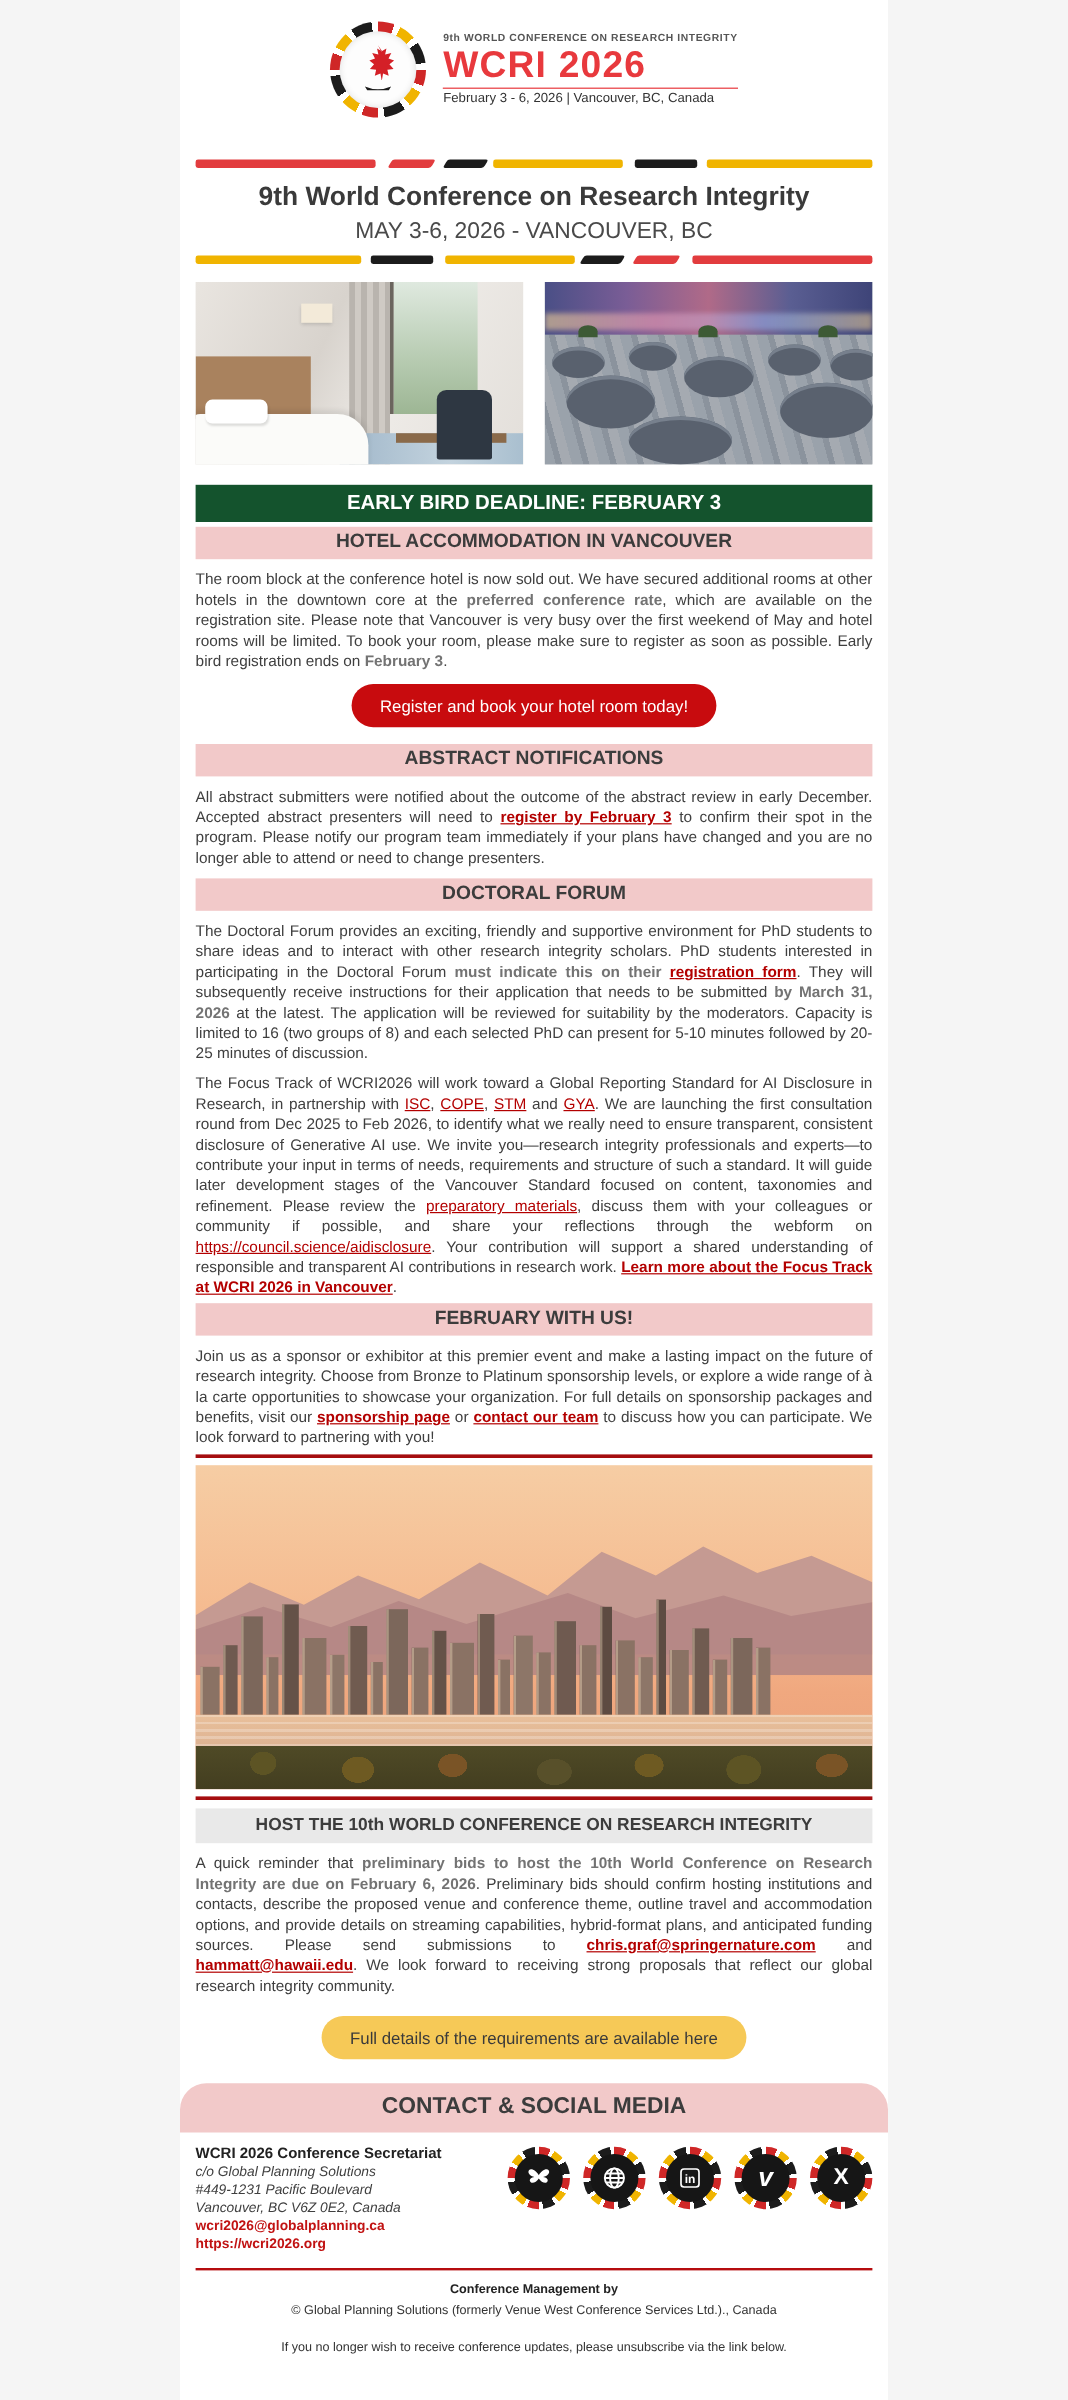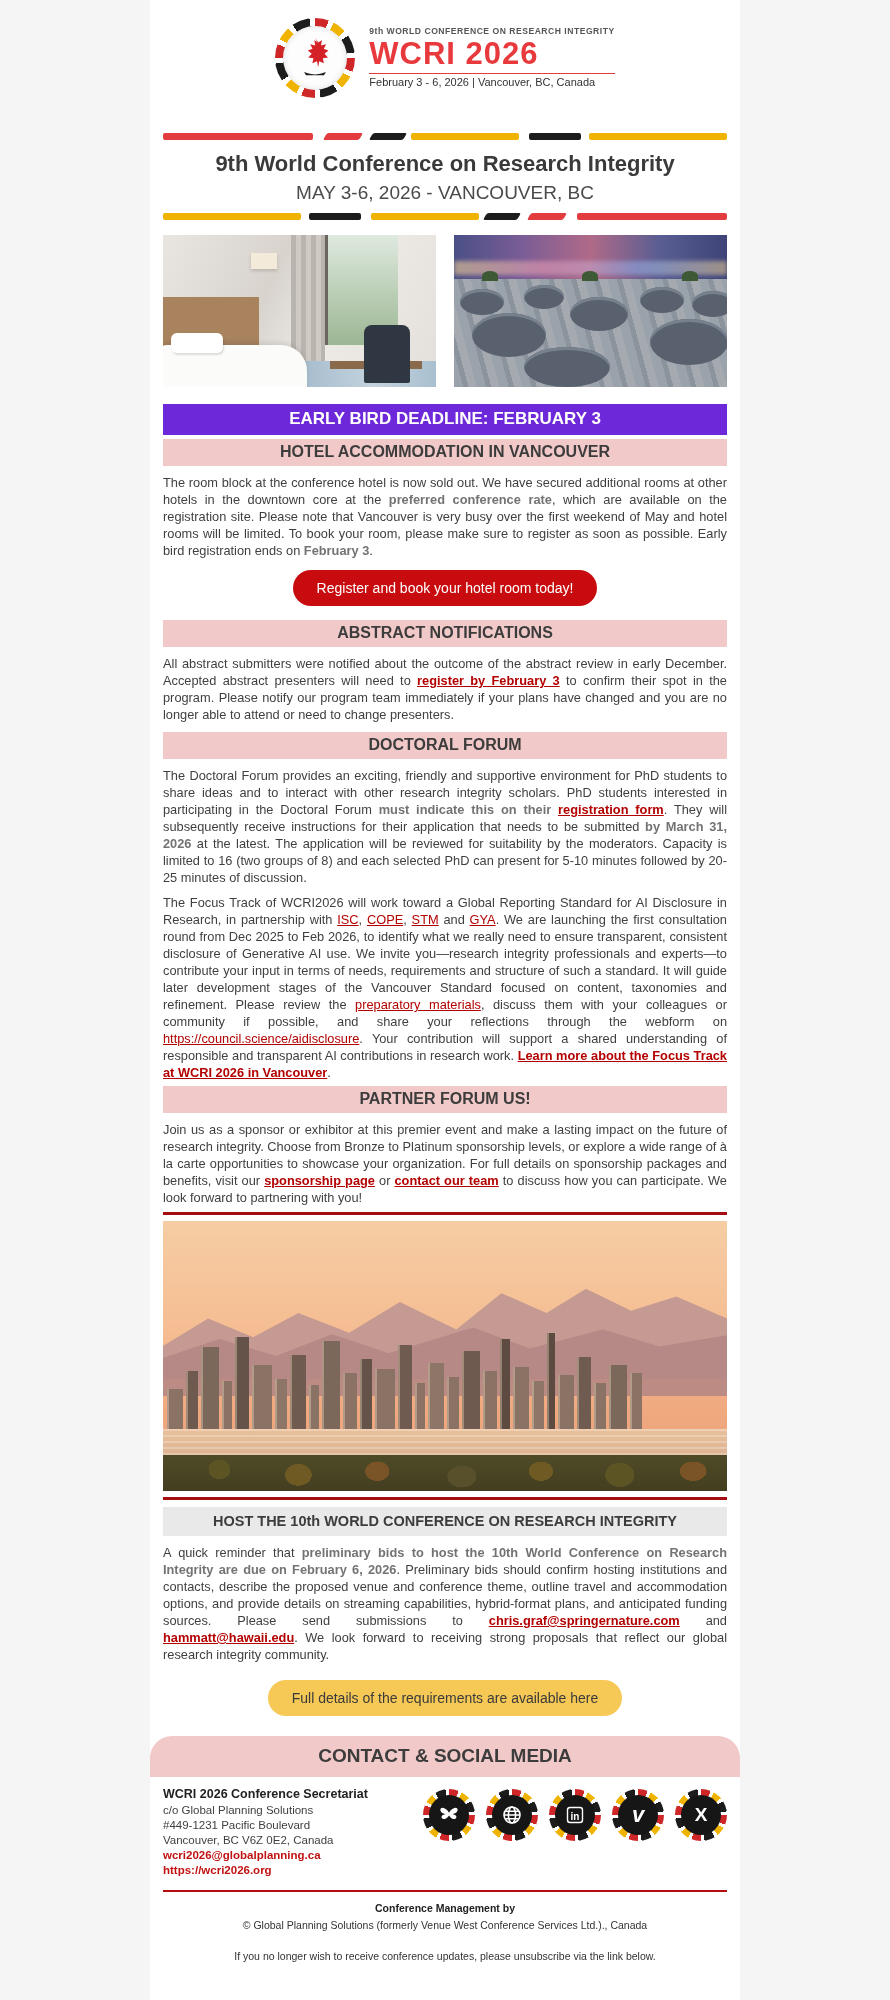--- a/index.html
+++ b/index.html
@@ -41,21 +41,21 @@
   .ph-room .carpet{position:absolute;left:120px;right:0;bottom:0;height:26px;background:linear-gradient(90deg,#9fb6c9,#c3d3de 60%,#a9bfcf);}
   .ph-ballroom{background:linear-gradient(#8d9aa6 0%,#9aa3ad 35%,#a7abb0 100%);}
   .ph-ballroom .mural{position:absolute;left:0;top:0;right:0;height:44px;
     background:linear-gradient(90deg,#4a4f86 0%,#7a5d96 25%,#b06a88 50%,#5a5e92 75%,#3e4478 100%);}
   .ph-ballroom .glow{position:absolute;left:0;top:26px;right:0;height:14px;background:linear-gradient(90deg,rgba(255,220,150,.55),rgba(255,170,190,.45),rgba(150,190,255,.45),rgba(255,220,150,.5));filter:blur(2px);}
   .ph-ballroom .carpet{position:absolute;left:0;top:44px;right:0;bottom:0;background:repeating-linear-gradient(75deg,#9aa2ab 0 9px,#8b939d 9px 14px,#a5aab1 14px 22px);}
   .ph-ballroom .tbl{position:absolute;background:#59616e;border-radius:50%;box-shadow:inset 0 3px 0 #77808d;}
   .ph-ballroom .plant{position:absolute;width:16px;height:10px;background:#3d5a35;border-radius:50% 50% 0 0;top:36px;}
 
   
-  .red-banner{margin-top:17px;background:#6d28d9;color:#ffffff;font-weight:bold;font-size:17px;text-align:center;padding:5px 0 6px;}
+  .red-banner{margin-top:17px;background:#14532d;color:#ffffff;font-weight:bold;font-size:17px;text-align:center;padding:5px 0 6px;}
   .pink-bar{background:#f2c9c9;color:#3c3c3c;font-weight:bold;font-size:16px;text-align:center;padding:4px 0 5px;}
   .pink-bar .sub{font-size:11.5px;margin-top:1px;}
   .gray-bar{background:#e9e9e9;color:#3c3c3c;font-weight:bold;font-size:14.5px;text-align:center;padding:6px 0 7px;}
 
   .para{font-size:12.8px;line-height:17px;color:#3f3f3f;text-align:justify;margin-top:8px;}
   .rb{font-weight:bold;color:#737373;}
   .rl{color:#b30000;text-decoration:underline;cursor:pointer;}
   .rl.rb{font-weight:bold;color:#b30000;}
 
   .btn-row{text-align:center;}
@@ -82,21 +82,21 @@
       radial-gradient(20px 16px at 67% 45%,#6e5a22 60%,transparent 61%),
       radial-gradient(24px 20px at 81% 55%,#5d5424 60%,transparent 61%),
       radial-gradient(22px 16px at 94% 45%,#7a5426 60%,transparent 61%),
       linear-gradient(#4f4a26,#433e20);}
 
   
   .contact-head{margin:20px -13px 0 -13px;background:#f2c9c9;border-radius:22px 22px 0 0;color:#3c3c3c;font-weight:bold;font-size:19px;text-align:center;padding:9px 0 10px;}
   .contact-body{display:flex;margin-top:10px;align-items:flex-start;}
   .addr{flex:1;min-width:0;}
   .addr .org{font-size:12.5px;font-weight:bold;color:#222;margin-bottom:2px;}
-  .addr .line{font-size:11.5px;color:#3f3f3f;line-height:15px;}
+  .addr .line{font-size:11.5px;color:#3f3f3f;line-height:15px;font-style:italic;}
   .addr .redline{font-size:11.5px;font-weight:bold;color:#c11212;line-height:15px;cursor:pointer;}
   .social-row{display:flex;gap:11px;padding-top:2px;}
   .soc{width:52px;height:52px;border-radius:50%;cursor:pointer;
     background:repeating-conic-gradient(#cf2727 0deg 22deg,#fff 22deg 30deg,#f0b400 30deg 50deg,#fff 50deg 58deg,#1c1c1c 58deg 82deg,#fff 82deg 90deg);
     display:flex;align-items:center;justify-content:center;}
   .soc-inner{width:40px;height:40px;border-radius:50%;background:#161616;display:flex;align-items:center;justify-content:center;color:#fff;}
   .soc-inner svg{display:block;}
   .soc-glyph{font-size:19px;font-weight:bold;color:#fff;}
   .soc-glyph.it{font-style:italic;font-size:22px;}
 
@@ -195,21 +195,21 @@
     <div class="btn-row"><button class="pill pill-red">Register and book your hotel room today!</button></div>
 
     <div class="pink-bar" style="margin-top:14px">ABSTRACT NOTIFICATIONS</div>
     <div class="para"><span>All abstract submitters were notified about the outcome of the abstract review in early December. Accepted abstract presenters will need to </span><a class="rb rl">register by February 3</a><span> to confirm their spot in the program. Please notify our program team immediately if your plans have changed and you are no longer able to attend or need to change presenters.</span></div>
 
     <div class="pink-bar" style="margin-top:9px">DOCTORAL FORUM</div>
     <div class="para"><span>The Doctoral Forum provides an exciting, friendly and supportive environment for PhD students to share ideas and to interact with other research integrity scholars. PhD students interested in participating in the Doctoral Forum </span><span class="rb">must indicate this on their </span><a class="rb rl">registration form</a><span>. They will subsequently receive instructions for their application that needs to be submitted </span><span class="rb">by March 31, 2026</span><span> at the latest. The application will be reviewed for suitability by the moderators. Capacity is limited to 16 (two groups of 8) and each selected PhD can present for 5-10 minutes followed by 20-25 minutes of discussion.</span></div>
 
     <div class="para"><span>The Focus Track of WCRI2026 will work toward a Global Reporting Standard for AI Disclosure in Research, in partnership with </span><a class="rl">ISC</a><span>, </span><a class="rl">COPE</a><span>, </span><a class="rl">STM</a><span> and </span><a class="rl">GYA</a><span>. We are launching the first consultation round from Dec 2025 to Feb 2026, to identify what we really need to ensure transparent, consistent disclosure of Generative AI use. We invite you—research integrity professionals and experts—to contribute your input in terms of needs, requirements and structure of such a standard. It will guide later development stages of the Vancouver Standard focused on content, taxonomies and refinement. Please review the </span><a class="rl">preparatory materials</a><span>, discuss them with your colleagues or community if possible, and share your reflections through the webform on </span><a class="rl">https://council.science/aidisclosure</a><span>. Your contribution will support a shared understanding of responsible and transparent AI contributions in research work. </span><a class="rb rl">Learn more about the Focus Track at WCRI 2026 in Vancouver</a><span>.</span></div>
 
-    <div class="pink-bar" style="margin-top:5px">PARTNER FORUM US!</div>
+    <div class="pink-bar" style="margin-top:5px">FEBRUARY WITH US!</div>
     <div class="para"><span>Join us as a sponsor or exhibitor at this premier event and make a lasting impact on the future of research integrity. Choose from Bronze to Platinum sponsorship levels, or explore a wide range of à la carte opportunities to showcase your organization. For full details on sponsorship packages and benefits, visit our </span><a class="rb rl">sponsorship page</a><span> or </span><a class="rb rl">contact our team</a><span> to discuss how you can participate. We look forward to partnering with you!</span></div>
 
     <div class="thin-rule"></div>
 
     <div class="skyline">
       <div class="sky-mtn1"></div>
         <div class="sky-mtn2"></div>
       <div class="sky-city">
         <div class="bld" style="width:16px;height:40px;"></div>
         <div class="bld" style="width:12px;height:58px;background:#6f5a50;"></div>

